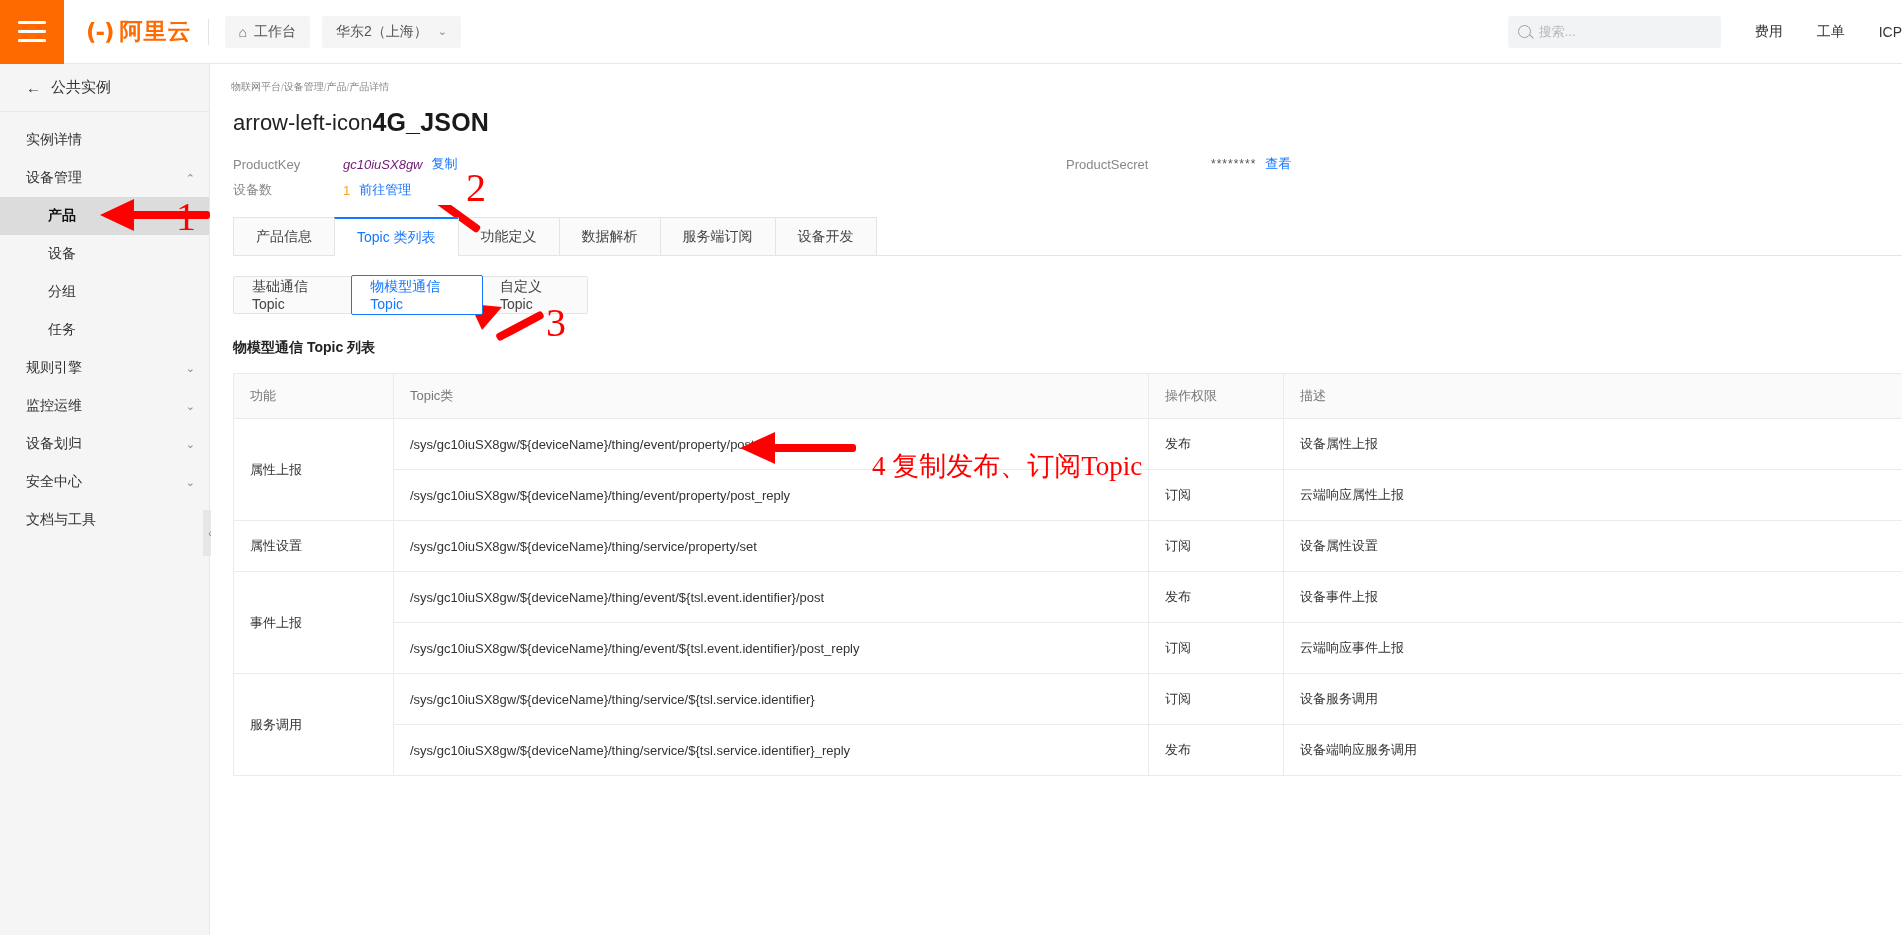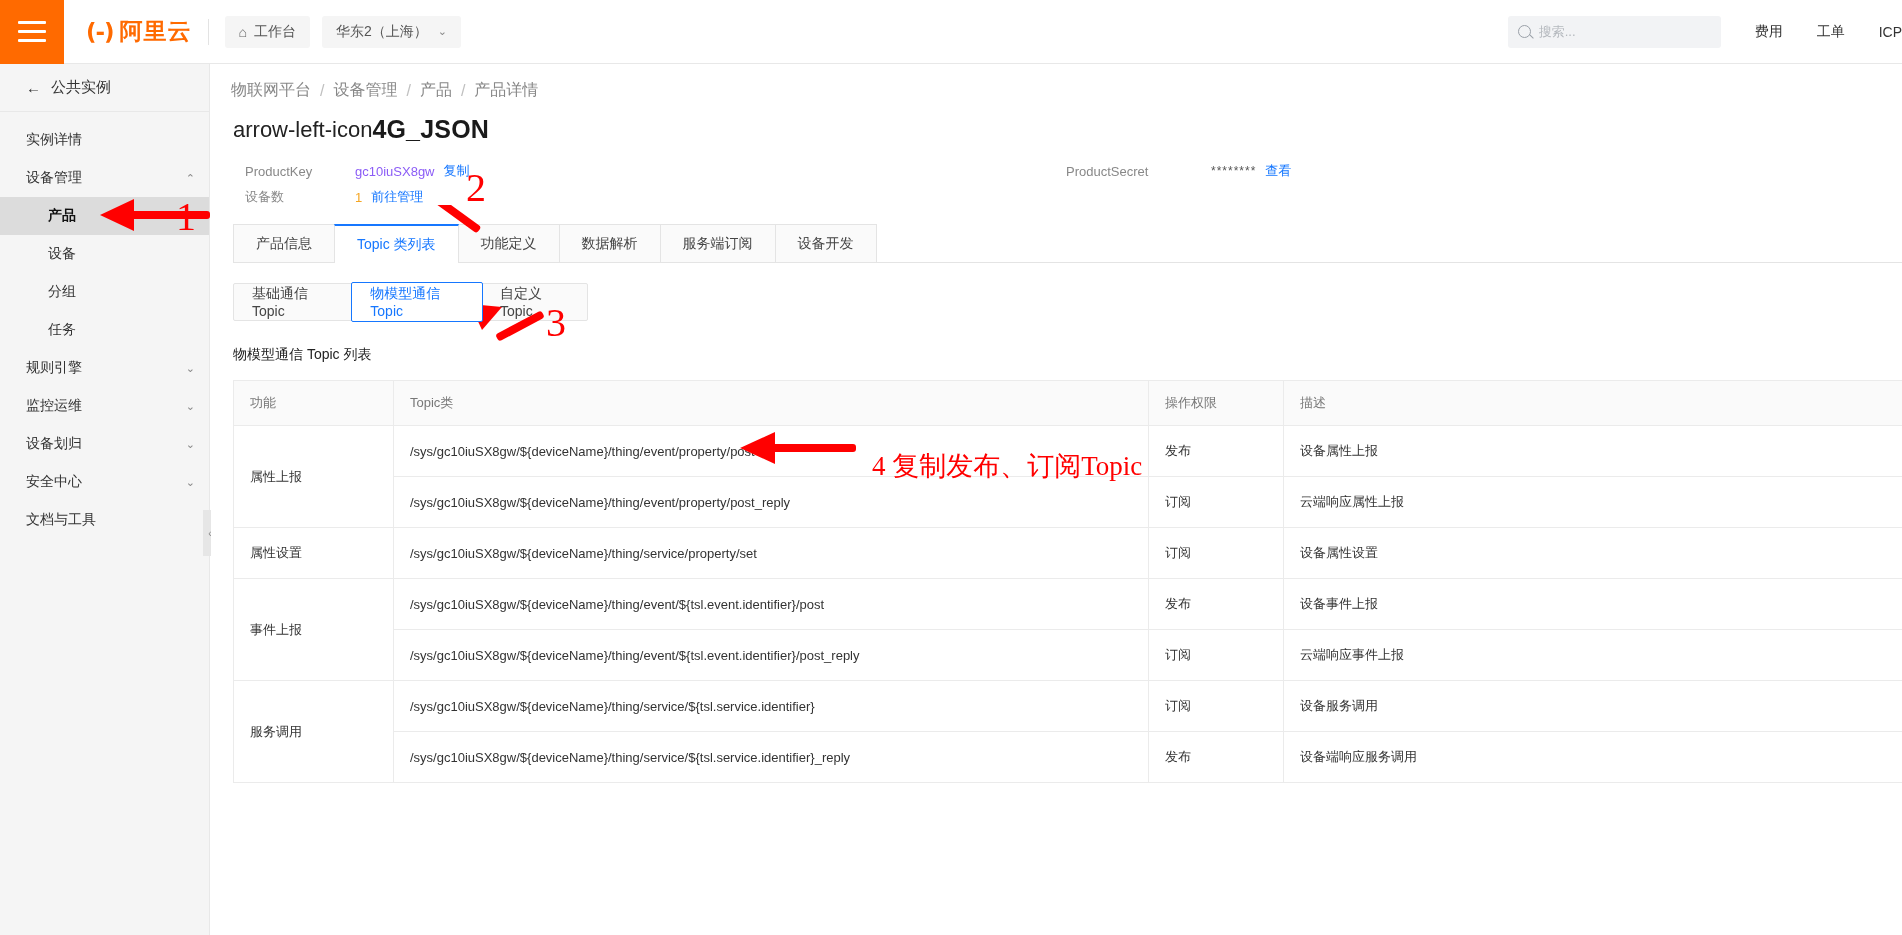--- a/index.html
+++ b/index.html
@@ -88,38 +88,38 @@
     display: flex; align-items: center; justify-content: center;
     font-size: 10px; color: #888; cursor: pointer;
   }
 
   
   #main {
     position: absolute; left: 211px; top: 64px;
     width: 1691px; height: 871px; background: #fff; overflow: hidden;
   }
   #breadcrumb {
-    padding: 16px 0 0 20px; font-size: 16px; color: #888;
-    display: flex; align-items: center; gap: 9px;
+    padding: 16px 0 0 20px; font-size: 10px; color: #888;
+    display: flex; align-items: center; 
   }
   #breadcrumb .bc { cursor: pointer; }
   #breadcrumb .sep { color: #c0c0c0; }
   #page-title-row {
     display: flex; align-items: center; gap: 0;
     padding: 14px 0 0 22px;
   }
   #page-back-arrow { font-size: 22px; color: #222; cursor: pointer; line-height: 1; }
   #page-title { font-size: 25px; font-weight: bold; color: #1a1a1a; letter-spacing: .2px; }
 
   #meta {
-    position: relative; margin: 14px 0 0 0; padding-left: 34px; height: 56px;
+    position: relative; margin: 14px 0 0 0; padding-left: 22px; height: 56px;
   }
   .meta-row { display: flex; align-items: center; height: 26px; font-size: 13px; }
   .meta-label { width: 110px; color: #888; }
-  .meta-value { color: #8b5cf6; }
+  .meta-value { color: #701a75; font-style: italic; }
   .meta-link { color: #1677ff; cursor: pointer; margin-left: 9px; }
   .meta-num { color: #f5a623; }
   #meta-right {
     position: absolute; left: 855px; top: 0; display: flex; align-items: center; height: 26px; font-size: 13px;
   }
   #meta-right .meta-label { width: 145px; }
   .secret-mask { letter-spacing: 1px; color: #555; font-size: 12px; }
 
   
   #tabs {
@@ -146,21 +146,21 @@
     height: 100%; padding: 0 18px; display: flex; align-items: center;
     font-size: 14px; color: #444; cursor: pointer; border-right: 1px solid #e4e4e4;
   }
   .subtab:last-child { border-right: none; }
   .subtab.active {
     color: #1677ff; background: #fff; border: 1px solid #1677ff;
     height: 40px; margin: -1px -1px -1px -1px; z-index: 2; border-radius: 2px;
   }
 
   #section-title {
-    margin: 25px 0 0 22px; font-size: 14px; font-weight: normal; color: #222;
+    margin: 25px 0 0 22px; font-size: 14px; font-weight: bold; color: #222;
   }
 
   
   #topic-table {
     margin: 16px 0 0 22px; width: 1680px;
     border-collapse: collapse; table-layout: fixed;
   }
   #topic-table th {
     background: #fafafa; font-weight: normal; color: #777; font-size: 13px;
     text-align: left; padding: 13px 16px; border: 1px solid #ebebeb;

